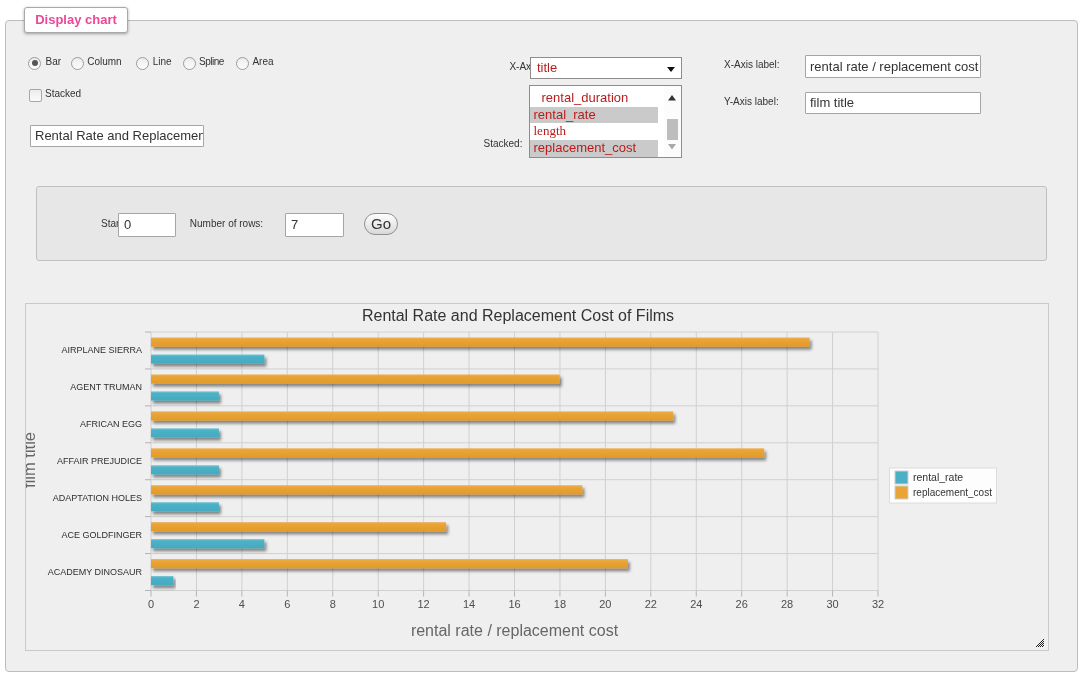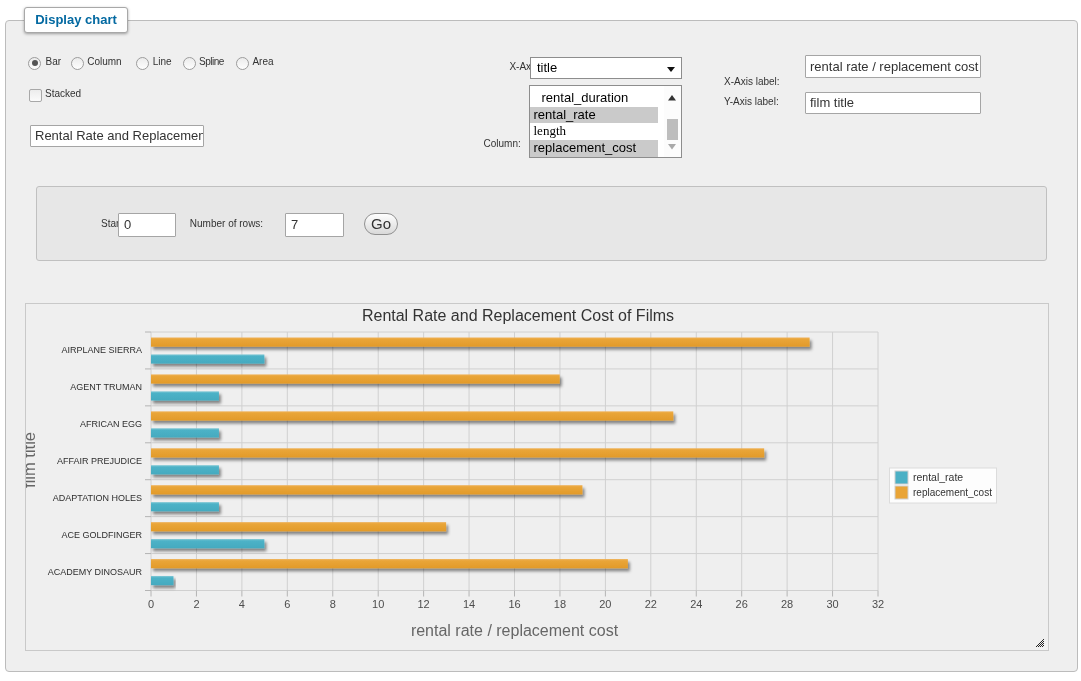--- a/index.html
+++ b/index.html
@@ -3,31 +3,31 @@
 <meta charset="utf-8">
 <style>
   * { margin:0; padding:0; box-sizing:border-box; }
   html,body { width:1081px; height:681px; background:#fff; font-family:"Liberation Sans", sans-serif; }
   body { position:relative; overflow:hidden; }
   .abs { position:absolute; }
   #fs { left:5px; top:20px; width:1073px; height:652px; background:#efefef;
         border:1px solid #bcbcbc; border-radius:4px; }
   #legend { left:24px; top:7px; width:104px; height:26px; background:#fff;
         border:1px solid #a8a8a8; border-radius:3px; box-shadow:0 1px 3px rgba(0,0,0,.35);
-        font-weight:bold; font-size:13px; color:#0369a1; text-align:center; line-height:24px; }
+        font-weight:bold; font-size:13px; color:#ec4899; text-align:center; line-height:24px; }
   .lbl { font-size:10px; color:#333; white-space:nowrap; }
   .radio { width:13px; height:13px; border-radius:50%; border:1px solid #9c9c9c;
         background:linear-gradient(180deg,#ececec,#fdfdfd); }
   .radio.on::after { content:""; display:block; width:6px; height:6px; border-radius:50%;
         background:#555; margin:2.5px 0 0 2.5px; }
   .cb { width:13px; height:13px; border:1px solid #a8a8a8; border-radius:2px;
         background:linear-gradient(180deg,#ececec,#fbfbfb); }
   .inp { background:#fff; border:1px solid #a5a5a5; border-radius:1px; font-size:13px;
         color:#333; overflow:hidden; white-space:nowrap; }
-  .sel { background:#fff; border:1px solid #8d8d8d; font-size:13px; color:#000000; }
+  .sel { background:#fff; border:1px solid #8d8d8d; font-size:13px; color:#b91c1c; }
   #panel { left:36px; top:186px; width:1011px; height:75px; background:#e7e7e7;
         border:1px solid #c0c0c0; border-radius:3px; }
   #go { left:364px; top:213px; width:34px; height:22px; border:1px solid #909090;
         border-radius:11px; background:linear-gradient(180deg,#fefefe,#d9d9d9);
         font-size:15px; color:#333; text-align:center; line-height:20px; }
   #chart { left:25px; top:303px; width:1024px; height:348px;
         background:#efefef; border:1px solid #c9c9c9; }
 </style>
 </head>
 <body>
@@ -50,38 +50,38 @@
 
 <div class="abs inp" style="left:30px; top:125px; width:174px; height:22px; line-height:20px; padding-left:4px;">Rental Rate and Replacement Cost of Films</div>
 
 <div class="abs lbl" style="left:485.4px; top:60.5px;margin-left:24px;">X-Axis:</div>
 <div class="abs sel" style="left:530px; top:56.5px; width:152px; height:22.5px; line-height:20.5px; padding-left:6px;">title
   <svg class="abs" style="right:6.5px; top:9.5px;" width="8" height="5">
       <path d="M0 0 L8 0 L4 5 Z" fill="#111"></path>
     </svg>
 </div>
 
-<div class="abs lbl" style="left:483.5px; top:138px;">Column:</div>
+<div class="abs lbl" style="left:483.5px; top:138px;">Stacked:</div>
 <div class="abs sel" style="left:528.5px; top:84.5px; width:153px; height:73.5px;">
   <div class="abs" style="left:0; top:4.5px; width:128px; height:16.7px; padding-left:12px; line-height:16.7px;">rental_duration</div>
   <div class="abs" style="left:0; top:21.2px; width:128px; height:16.7px; padding-left:4px; line-height:16.7px; background:#cacaca;">rental_rate</div>
   <div class="abs" style="left:0; top:37.9px; width:128px; height:31px; padding-left:4px; line-height:16.7px;font-family:Liberation Serif, serif;">length</div>
   <div class="abs" style="left:0; top:54.6px; width:128px; height:16.7px; padding-left:4px; line-height:16.7px; background:#cacaca;">replacement_cost</div>
   <div class="abs" style="right:0; top:0; width:17px; height:71.5px; background:#fcfcfc;">
     <svg class="abs" style="left:4.5px; top:9px;" width="8" height="6">
         <path d="M0 5.5 L8 5.5 L4 0 Z" fill="#333"></path>
       </svg>
     <div class="abs" style="left:3px; top:33px; width:11px; height:21px; background:#bdbdbd;"></div>
     <svg class="abs" style="left:4.5px; bottom:7.5px;" width="8" height="6">
         <path d="M0 0 L8 0 L4 5.5 Z" fill="#a9a9a9"></path>
       </svg>
   </div>
 </div>
 
-<div class="abs lbl" style="left:724px; top:76px;">X-Axis label:</div>
+<div class="abs lbl" style="left:724px; top:59px;">X-Axis label:</div>
 <div class="abs inp" style="left:805px; top:55px; width:176px; height:23px; line-height:21px; padding-left:4px;">rental rate / replacement cost</div>
 <div class="abs lbl" style="left:724px; top:95.5px;">Y-Axis label:</div>
 <div class="abs inp" style="left:805px; top:92px; width:176px; height:22px; line-height:20px; padding-left:4px;">film title</div>
 
 <div class="abs" id="panel"></div>
 <div class="abs lbl" style="left:69px; top:218px;margin-left:32px;">Start row:</div>
 <div class="abs inp" style="left:118px; top:212.5px; width:58px; height:24px; line-height:22px; padding-left:5px;">0</div>
 <div class="abs lbl" style="left:181.8px; top:218px;margin-left:8px;">Number of rows:</div>
 <div class="abs inp" style="left:285px; top:212.5px; width:59px; height:24px; line-height:22px; padding-left:5px;">7</div>
 <div class="abs" id="go">Go</div>

